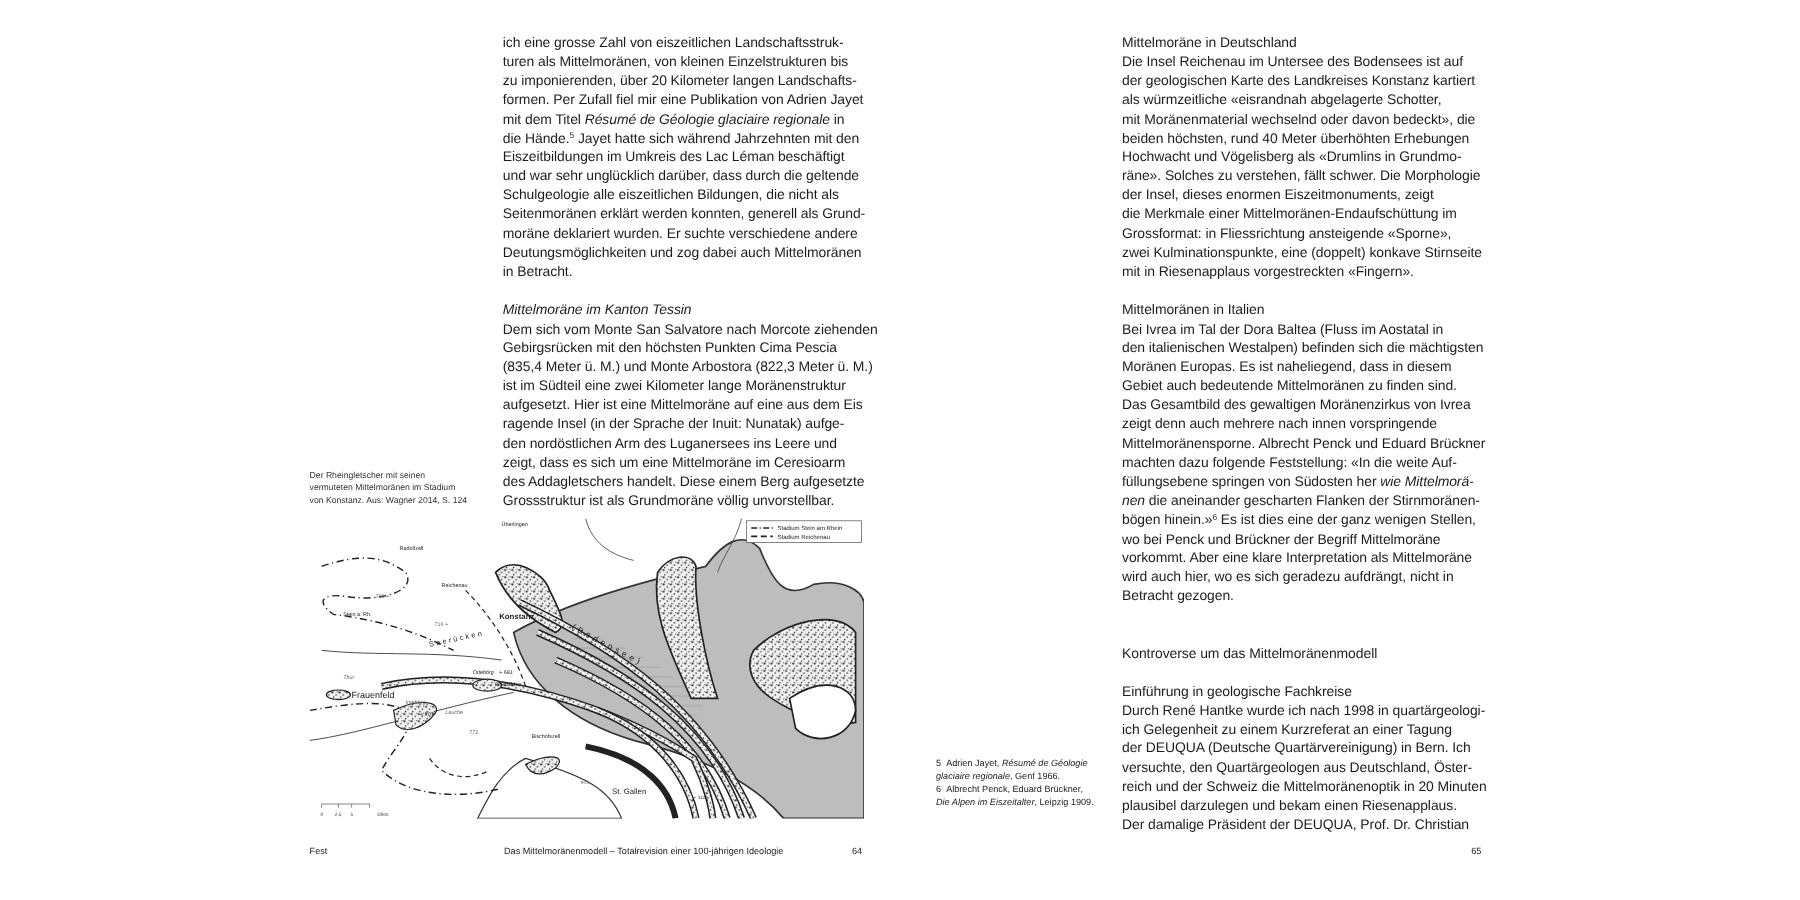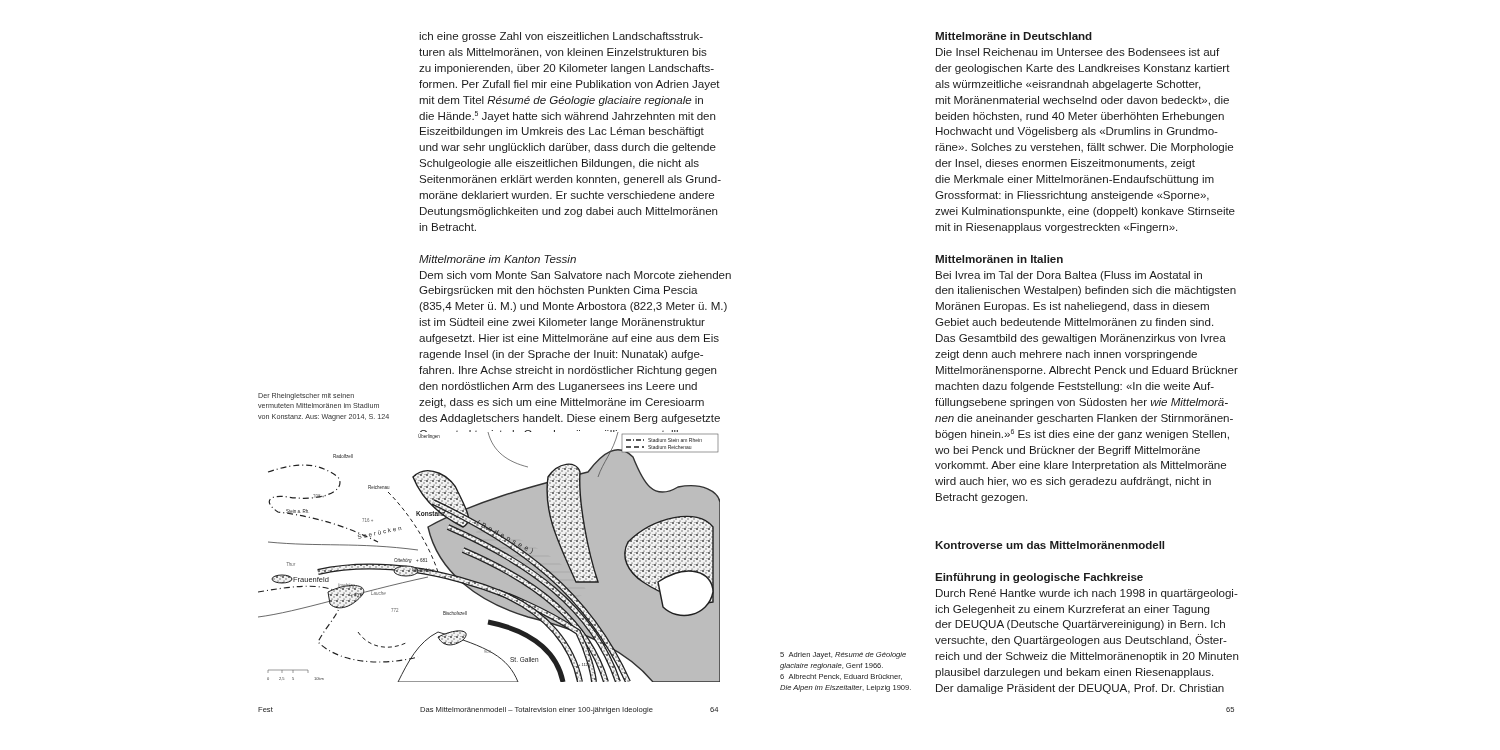--- a/index.html
+++ b/index.html
@@ -1,28 +1,28 @@
 <!DOCTYPE html>
 <html><head>
 <meta charset="utf-8">
 <style>
   html, body { margin: 0; padding: 0; background: #ffffff; }
   body { width: 1500px; height: 750px; position: relative; overflow: hidden;
          font-family: "Liberation Sans", sans-serif; color: #1c1c1c; }
   .spread { position: absolute; left: 0; top: 0; width: 1500px; height: 744px; }
   .col { position: absolute; font-size: 11.6px; line-height: 15.9px; letter-spacing: -0.05px; }
   .col .line { display: block; white-space: nowrap; }
-  .heading-bold { font-weight: bold; }
+  .heading-bold { font-weight: normal; }
   .heading-italic { font-style: italic; }
   .gap { height: 15.9px; }
   .left-col { left: 419px; top: 28px; width: 320px; }
   .right-col { left: 935px; top: 28px; width: 320px; }
   .caption { position: absolute; left: 258px; top: 391px; width: 160px; font-size: 7.2px; line-height: 10.4px; color: #333; }
   .caption .line { display:block; white-space: nowrap; }
-  .footnotes { position: absolute; left: 780px; top: 649px; width: 160px; font-size: 7.6px; line-height: 11px; color: #222; }
+  .footnotes { position: absolute; left: 780px; top: 630px; width: 160px; font-size: 7.6px; line-height: 11px; color: #222; }
   .footnotes .line { display:block; white-space: nowrap; }
   .footer { position: absolute; top: 705px; font-size: 7.6px; color: #222; }
   .map { position: absolute; left: 258px; top: 432px; width: 462px; height: 250px; }
   sup { font-size: 7px; vertical-align: 4px; line-height: 0; }
   i { font-style: italic; }
 </style>
 </head>
 <body>
 
 <div class="spread">
@@ -45,21 +45,20 @@
     </div>
     <div class="gap"></div>
     <div>
       <span class="line heading-italic">Mittelmoräne im Kanton Tessin</span>
       <span class="line">Dem sich vom Monte San Salvatore nach Morcote ziehenden</span>
       <span class="line">Gebirgsrücken mit den höchsten Punkten Cima Pescia</span>
       <span class="line">(835,4 Meter ü. M.) und Monte Arbostora (822,3 Meter ü. M.)</span>
       <span class="line">ist im Südteil eine zwei Kilometer lange Moränenstruktur</span>
       <span class="line">aufgesetzt. Hier ist eine Mittelmoräne auf eine aus dem Eis</span>
       <span class="line">ragende Insel (in der Sprache der Inuit: Nunatak) aufge-</span>
-      <span class="line">fahren. Ihre Achse streicht in nordöstlicher Richtung gegen</span>
       <span class="line">den nordöstlichen Arm des Luganersees ins Leere und</span>
       <span class="line">zeigt, dass es sich um eine Mittelmoräne im Ceresioarm</span>
       <span class="line">des Addagletschers handelt. Diese einem Berg aufgesetzte</span>
       <span class="line">Grossstruktur ist als Grundmoräne völlig unvorstellbar.</span>
     </div>
   </div>
 
   <div class="caption">
     <span class="line">Der Rheingletscher mit seinen</span>
     <span class="line">vermuteten Mittelmoränen im Stadium</span>

